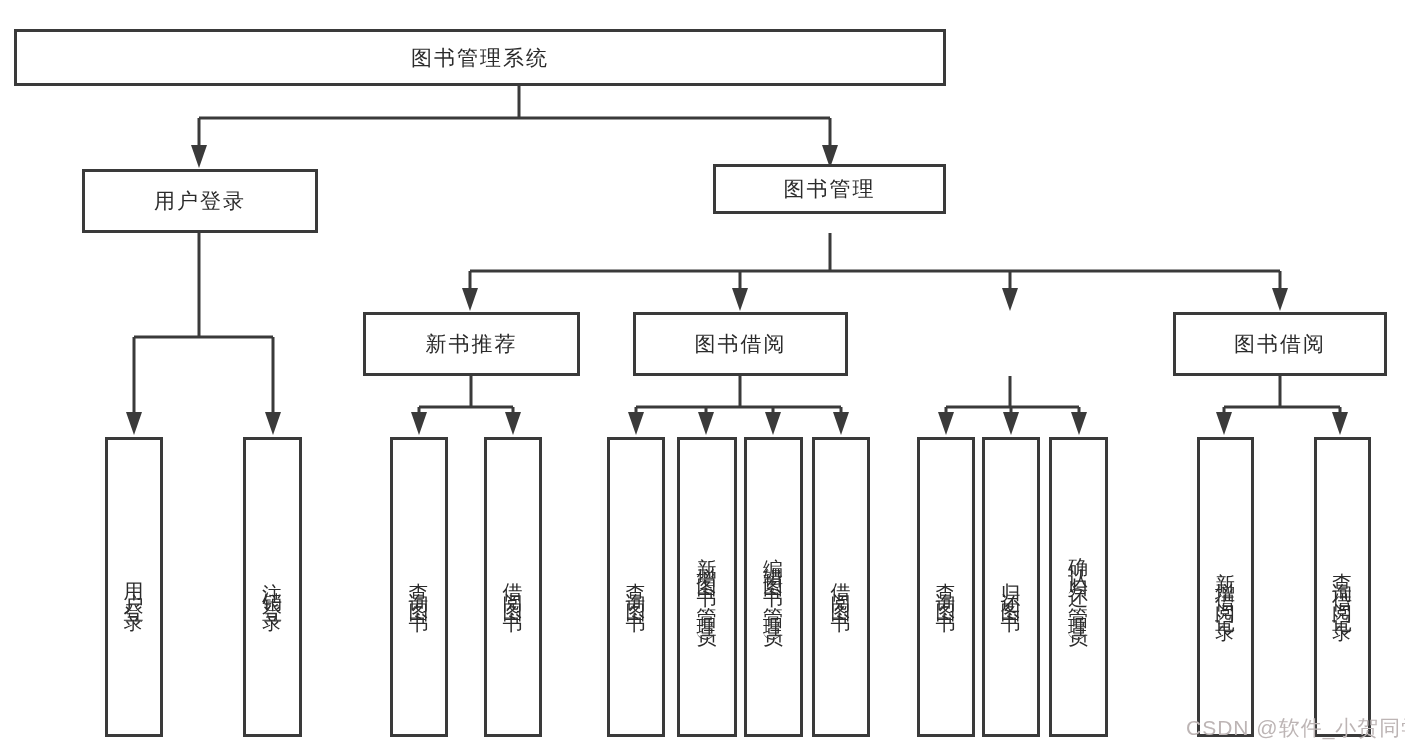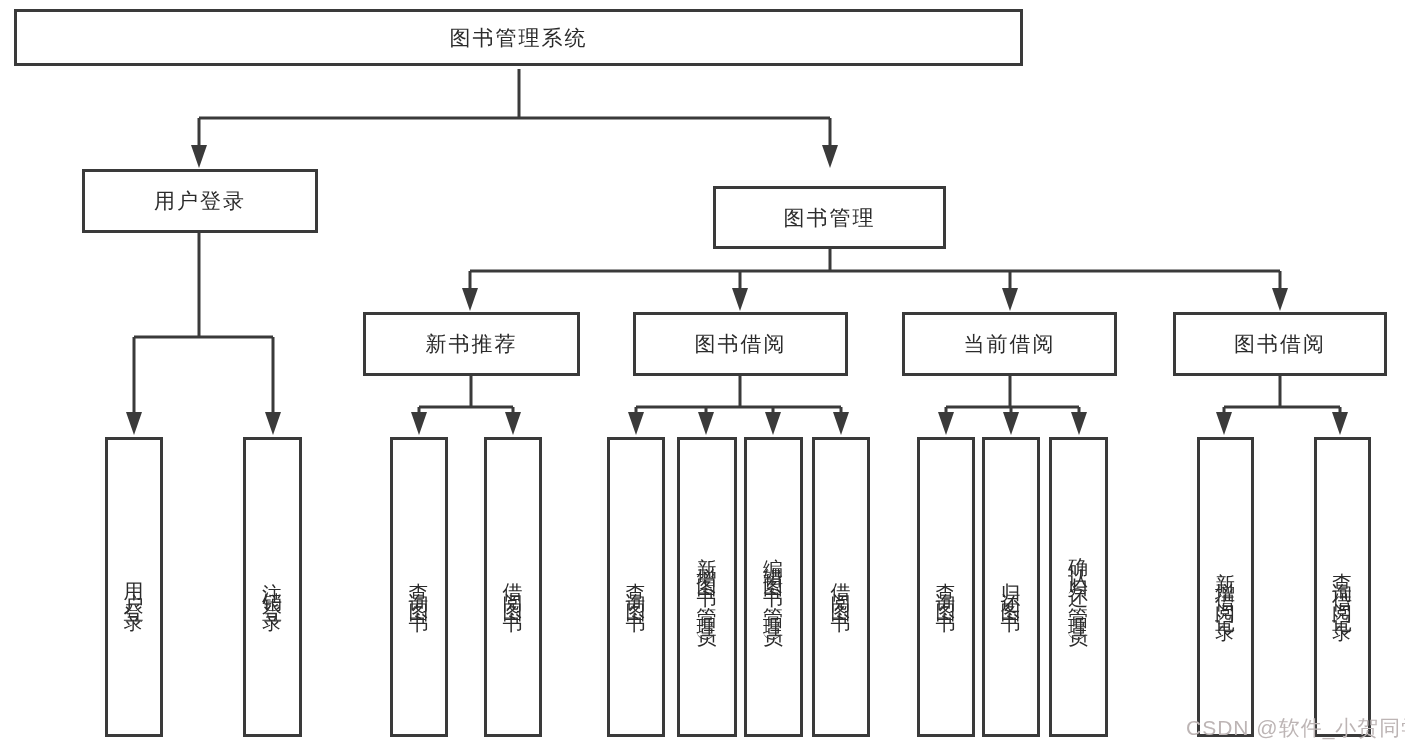--- a/index.html
+++ b/index.html
@@ -89,39 +89,36 @@
       <polygon points="765,412 781,412 773,435"></polygon>
       <polygon points="833,412 849,412 841,435"></polygon>
       <polygon points="938,412 954,412 946,435"></polygon>
       <polygon points="1003,412 1019,412 1011,435"></polygon>
       <polygon points="1071,412 1087,412 1079,435"></polygon>
       <polygon points="1216,412 1232,412 1224,435"></polygon>
       <polygon points="1332,412 1348,412 1340,435"></polygon>
     </g>
   </svg>
 
-  <div class="box hbox root-box" style="left:14px; top:9px; width:1009px; height:57px;">
+  <div class="box hbox root-box" style="left:14px; top:29px; width:932px; height:57px;">
     <span>图书管理系统</span>
   </div>
 
   <div class="box hbox lvl2" style="left:82px; width:236px;">
     <span>用户登录</span>
   </div>
-  <div class="box hbox" style="left:713px; top:186px; width:233px; height:63px;align-items:center;">
+  <div class="box hbox" style="left:713px; top:164px; width:233px; height:50px;align-items:center;">
     <span>图书管理</span>
   </div>
 
   <div class="box hbox lvl3" style="left:363px; width:217px;">
     <span>新书推荐</span>
   </div>
   <div class="box hbox lvl3" style="left:633px; width:215px;text-align:center;">
     <span>图书借阅</span>
-  </div>
-  <div class="box hbox lvl3" style="left:902px; width:215px;">
-    <span>当前借阅</span>
   </div>
   <div class="box hbox lvl3" style="left:1173px; width:214px;">
     <span>图书借阅</span>
   </div>
 
   <div class="box vbox leaf" style="left:105px; width:58px;">
     <span class="vtext">用户登录</span>
   </div>
   <div class="box vbox leaf" style="left:243px; width:59px;">
     <span class="vtext">注销登录</span>

